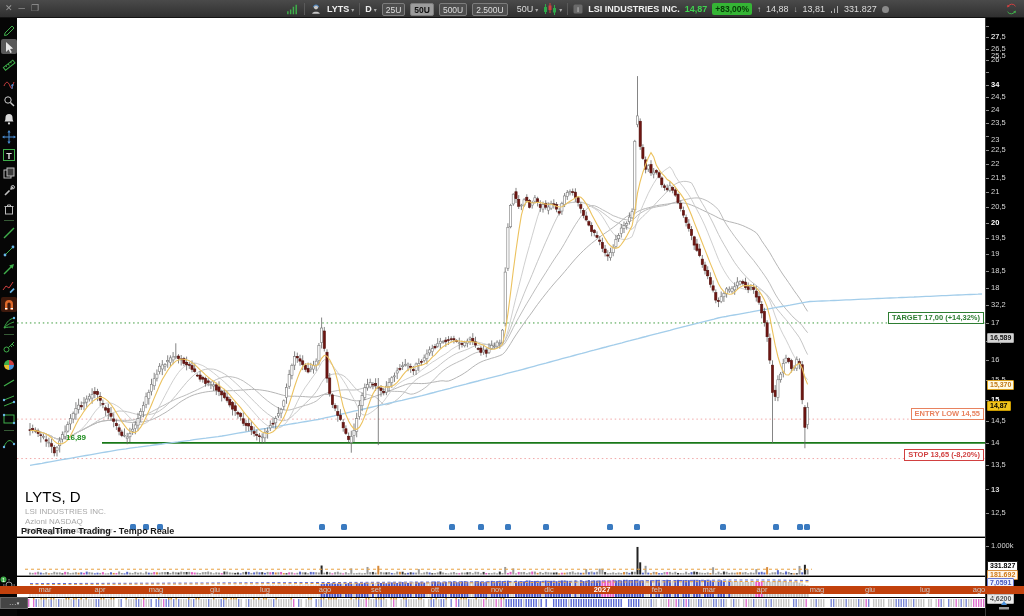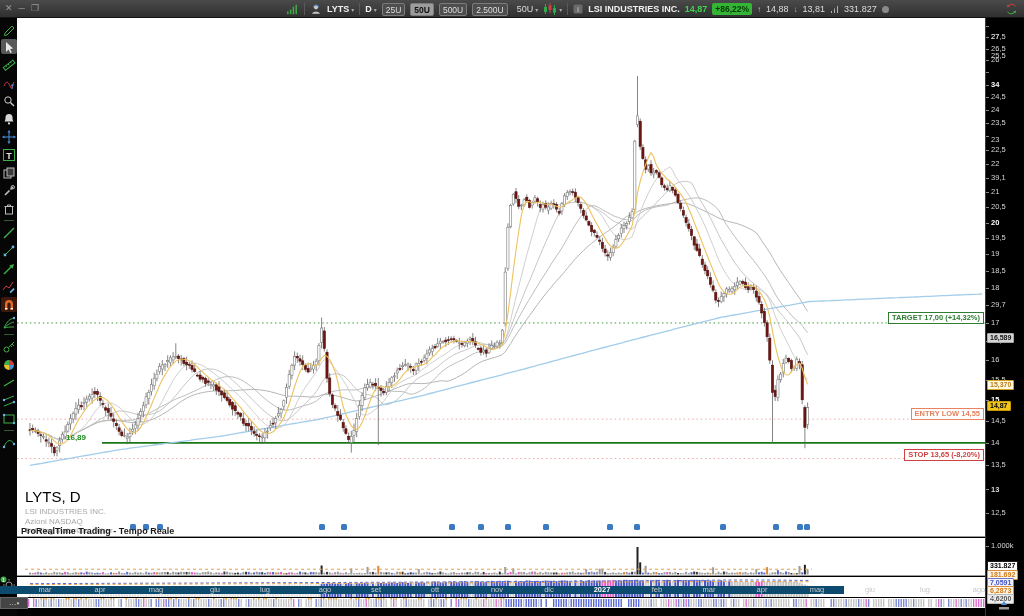--- a/index.html
+++ b/index.html
@@ -35,21 +35,21 @@
   .tool-div{width:10px;height:1px;background:#365a36;margin:1px 0;}
   .ws-icon{position:absolute;left:0px;top:558px;}
   
   .main-chart{position:absolute;left:17px;top:18px;width:968px;height:518px;background:#fff;}
   .sep-h{position:absolute;left:17px;width:968px;height:1px;background:#9a9a9a;}
   .volume-panel{position:absolute;left:17px;top:538px;width:968px;height:37px;background:#fff;}
   .indicator-panel{position:absolute;left:17px;top:577px;width:968px;height:20px;background:#fff;}
   .navigator{position:absolute;left:28px;top:598px;width:957px;height:10px;background:#fff;}
   .nav-more{position:absolute;left:0;top:597px;width:28px;height:12px;background:#454545;
     border:1px solid #666;color:#ddd;font-size:8px;text-align:center;line-height:9px;}
-  .time-axis{position:absolute;left:0;top:586px;width:844px;height:8px;background:#0c4a6e;}
+  .time-axis{position:absolute;left:0;top:586px;width:1024px;height:8px;background:#c2410c;}
   .time-axis span{position:absolute;top:0;transform:translateX(-50%);font-size:7.5px;color:#c8c8c8;line-height:8px;}
   .time-axis span.yr{color:#fff;font-weight:bold;}
   
   .right-axis{position:absolute;left:985px;top:18px;width:39px;height:598px;background:#000;border-left:1px solid #3a3a3a;}
   .tick{position:absolute;left:5px;font-size:7.5px;color:#d6d6d6;line-height:8px;}
   .tick.b{color:#fff;font-weight:bold;}
   .tickdash{position:absolute;left:0;width:3px;height:1px;background:#888;}
   .bdg{position:absolute;left:1px;font-size:7px;font-weight:bold;line-height:8px;
     padding:0 2px;border-radius:1px;white-space:nowrap;}
   .bdg-gray{background:#d4d4d4;color:#111;border:1px solid #a8a8a8;}
@@ -128,21 +128,21 @@
         </span>
       <span class="tb-sep"></span>
       <span>
         <svg width="10" height="10" viewBox="0 0 10 10">
             <rect x="0.5" y="0.5" width="9" height="9" rx="1.5" fill="#6a6a6a"></rect>
             <text x="5" y="7.6" font-size="7" fill="#ddd" text-anchor="middle" font-family="Liberation Sans">i</text>
           </svg>
         </span>
       <span class="tb-bold">LSI INDUSTRIES INC.</span>
       <span class="px-last">14,87</span>
-      <span class="chg-badge">+86,22%</span>
+      <span class="chg-badge">+83,00%</span>
       <span class="arrow-g">↑</span>
       <span>14,88</span>
       <span class="arrow-g">↓</span>
       <span>13,81</span>
       <span>
         <svg width="9" height="9" viewBox="0 0 9 9">
             <path d="M1.5 8V6M4.5 8V3.5M7.5 8V1" stroke="#b0b0b0"></path>
           </svg>
         </span>
       <span>331.827</span>
@@ -1552,37 +1552,37 @@
       <div class="tick" style="top: 87.9115px;">24</div>
       <div class="tickdash" style="top: 104.919px;"></div>
       <div class="tick" style="top: 100.919px;">23,5</div>
       <div class="tickdash" style="top: 118.206px;"></div>
       <div class="tick" style="top: 118px;">23</div>
       <div class="tickdash" style="top: 131.785px;"></div>
       <div class="tick" style="top: 127.785px;">22,5</div>
       <div class="tickdash" style="top: 145.669px;"></div>
       <div class="tick" style="top: 141.669px;">22</div>
       <div class="tickdash" style="top: 159.873px;"></div>
-      <div class="tick" style="top: 155.873px;">39,1</div>
+      <div class="tick" style="top: 155.873px;">21,5</div>
       <div class="tickdash" style="top: 174.411px;"></div>
       <div class="tick" style="top: 170.411px;">21</div>
       <div class="tickdash" style="top: 189.299px;"></div>
       <div class="tick" style="top: 185.299px;">20,5</div>
       <div class="tickdash" style="top: 204.555px;"></div>
       <div class="tick b" style="top: 200.555px;">20</div>
       <div class="tickdash" style="top: 220.197px;"></div>
       <div class="tick" style="top: 216.197px;">19,5</div>
       <div class="tickdash" style="top: 236.245px;"></div>
       <div class="tick" style="top: 232.245px;">19</div>
       <div class="tickdash" style="top: 252.721px;"></div>
       <div class="tick" style="top: 248.721px;">18,5</div>
       <div class="tickdash" style="top: 269.649px;"></div>
       <div class="tick" style="top: 265.649px;">18</div>
       <div class="tickdash" style="top: 287.054px;"></div>
-      <div class="tick" style="top: 283.054px;">29,7</div>
+      <div class="tick" style="top: 283.054px;">32,2</div>
       <div class="tickdash" style="top: 304.963px;"></div>
       <div class="tick" style="top: 300.963px;">17</div>
       <div class="tickdash" style="top: 323.407px;"></div>
       <div class="tick" style="top: 319.407px;">16,5</div>
       <div class="tickdash" style="top: 342.419px;"></div>
       <div class="tick" style="top: 338.419px;">16</div>
       <div class="tickdash" style="top: 362.034px;"></div>
       <div class="tick" style="top: 358.034px;">15,5</div>
       <div class="tickdash" style="top: 382.293px;"></div>
       <div class="tick b" style="top: 378.293px;">15</div>

